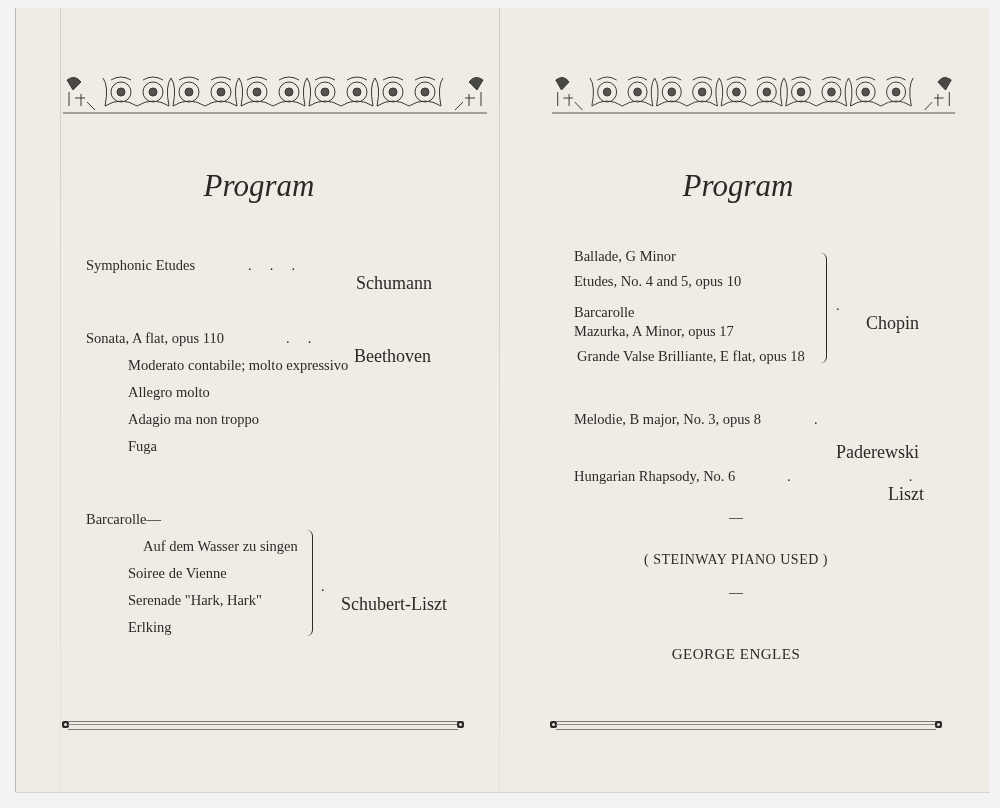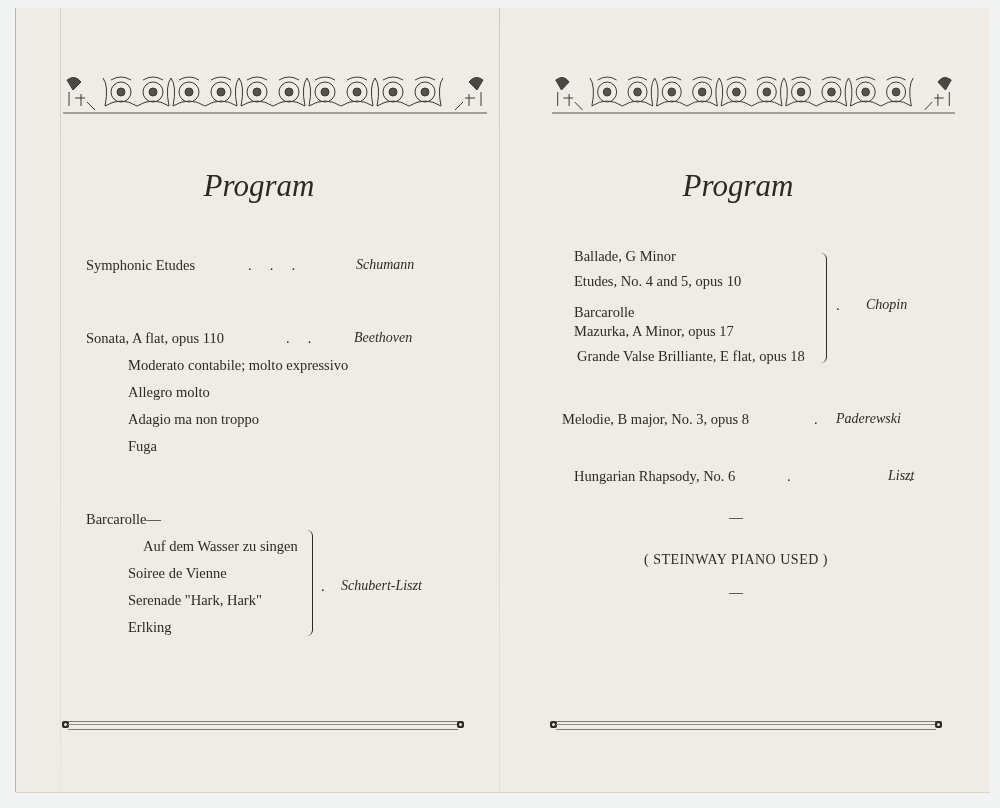--- a/index.html
+++ b/index.html
@@ -28,21 +28,21 @@
   .page.right .ornament { left: 42px; width: 403px; }
 
   .title {
     position: absolute; top: 160px; left: 0; width: 100%;
     text-align: center; font-style: italic; font-size: 31px; color: #2a2926;
   }
   .page.left .title { left: -4px; }
   .page.right .title { left: -12px; }
 
   .t { position: absolute; font-size: 14.5px; white-space: nowrap; }
-  .c { position: absolute; font-size: 14px; font-style: italic; white-space: nowrap; }
+  .c { position: absolute; font-size: 18px; white-space: nowrap; margin-top: 16px; }
   .dot { position: absolute; font-size: 14.5px; }
   .brace {
     position: absolute; width: 6px;
     border-right: 1.4px solid #2b2a27; border-radius: 0 6px 6px 0;
   }
   .brace:after {
     content: ""; position: absolute; right: -6px; top: 50%;
     width: 5px; height: 1px; transform: rotate(45deg); background: transparent;
   }
   .rule { position: absolute; top: 713px; height: 8px; }
@@ -214,31 +214,32 @@
 
     <div class="t" style="left:64px; top:240px;">Ballade, G Minor</div>
     <div class="t" style="left:64px; top:265px;">Etudes, No. 4 and 5, opus 10</div>
     <div class="t" style="left:64px; top:296px;">Barcarolle</div>
     <div class="t" style="left:64px; top:315px;">Mazurka, A Minor, opus 17</div>
     <div class="t" style="left:67px; top:340px;">Grande Valse Brilliante, E flat, opus 18</div>
     <div class="brace" style="left:310px; top:245px; height:110px;"></div>
     <div class="dot" style="left:326px; top:289px;">.</div>
     <div class="c" style="left:356px; top:289px;">Chopin</div>
 
-    <div class="t" style="left:52px; top:403px;">Melodie, B major, No. 3, opus 8</div>
+    <div class="t" style="left:64px; top:403px;">Melodie, B major, No. 3, opus 8</div>
     <div class="dot" style="left:304px; top:403px;">.</div>
-    <div class="c" style="left:326px; top:403px;text-align:center;">Paderewski</div>
+    <div class="c" style="left:326px; top:418px;text-align:center;">Paderewski</div>
 
     <div class="t" style="left:64px; top:460px;">Hungarian Rhapsody, No. 6</div>
     <div class="dot" style="left:277px; top:460px; white-space:pre; word-spacing:20px;">.     .     .</div>
     <div class="c" style="left:378px; top:460px;">Liszt</div>
 
     <div class="center" style="top:502px; font-size:14px; left:-14px;">—</div>
     <div class="center" style="top:544px; font-size:14px; letter-spacing:0.5px; left:-14px;">( STEINWAY PIANO USED )</div>
     <div class="center" style="top:577px; font-size:14px; left:-14px;">—</div>
+    <div class="center" style="top:638px; font-size:15px; letter-spacing:0.5px; left:-14px;">GEORGE ENGLES</div>
 
     <div class="rule" style="left:40px; width:392px;">
       <div class="knob" style="left:0;"></div>
       <div class="lines"></div>
       <div class="knob" style="right:0;"></div>
     </div>
   </div>
 
   <div style="position:absolute; left:483px; top:0; width:1px; height:784px; background:linear-gradient(#cfccc2,#e4e1d8);"></div>
 </div>

